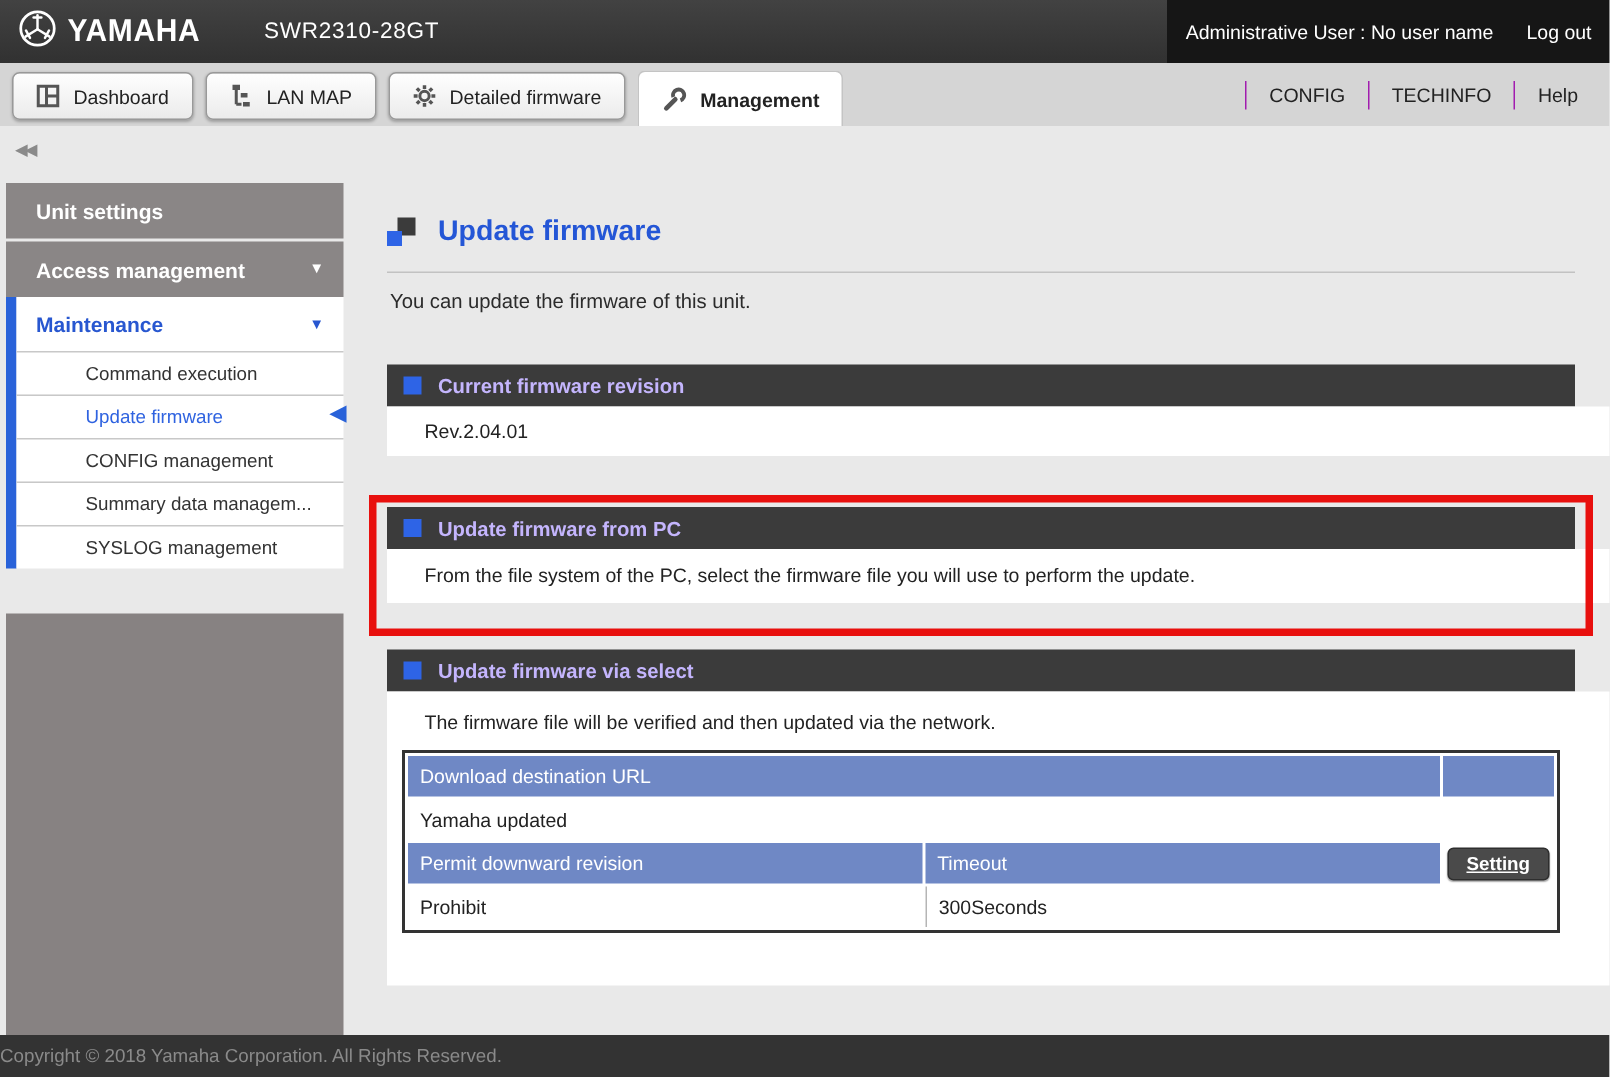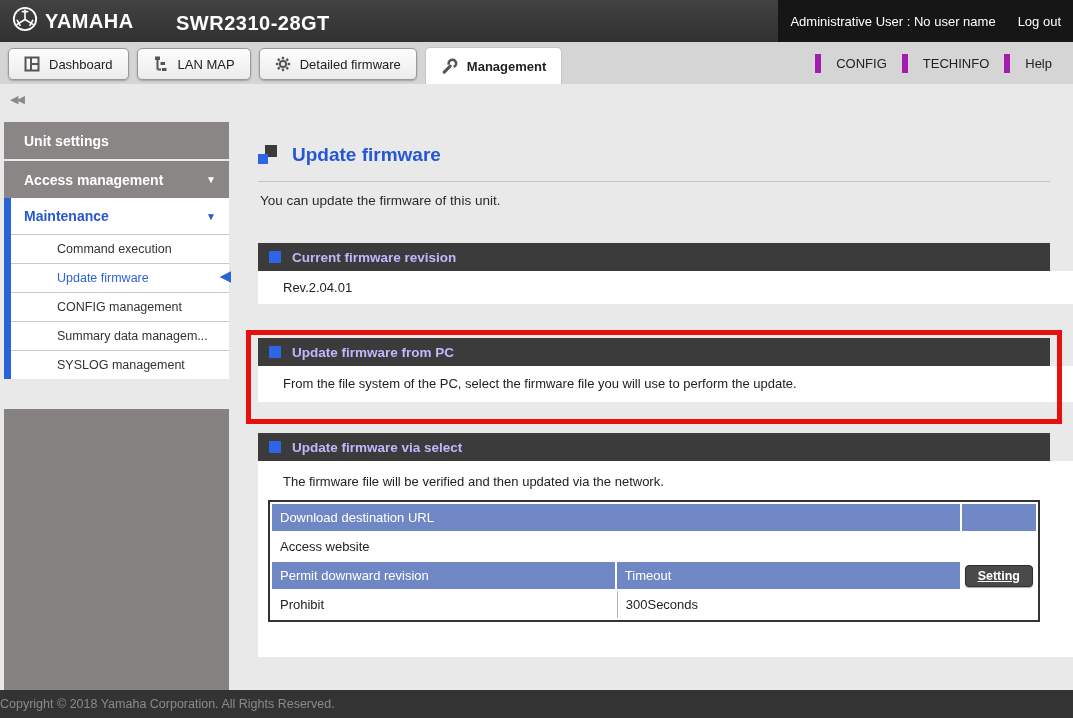--- a/index.html
+++ b/index.html
@@ -8,36 +8,36 @@
     position:relative; overflow:hidden;
     font-family:"Liberation Sans", sans-serif;
     background:#e9e9e9; -webkit-font-smoothing:antialiased;
   }
   
   .topbar { position:absolute; left:0; top:0; width:1073px; height:42px;
     background:linear-gradient(#424242,#313131); display:flex; align-items:center; }
   .brand { display:flex; align-items:center; gap:7px; margin-left:12px; }
   .brand-name { color:#fff; font-weight:bold; font-size:21px; letter-spacing:.5px;
     transform:scaleX(.95); transform-origin:left; }
-  .model { color:#fff; font-weight:bold; font-size:20px; position:absolute; left:176px; top:12px; letter-spacing:.5px;}
+  .model { color:#fff; font-weight:normal; font-size:15px; position:absolute; left:176px; top:12px; letter-spacing:.5px;}
   .user-area { position:absolute; right:0; top:0; width:295px; height:42px; background:#161616;
     display:flex; align-items:center; justify-content:flex-end; gap:22px; padding-right:12px; }
   .user-label { color:#fff; font-size:13px; }
   .logout { color:#fff; font-size:13px; cursor:pointer; }
   
   .tabbar { position:absolute; left:0; top:42px; width:1073px; height:42px; background:#d5d5d5; }
   .tabs { position:absolute; left:8px; top:0; height:42px; display:flex; gap:8px; align-items:flex-end; }
   .tab { display:flex; align-items:center; gap:9px; padding:0 15px; height:32px; margin-bottom:4px;
     background:linear-gradient(#fefefe,#ebebeb); border:1px solid #999; border-radius:5px;
     font-size:13px; color:#222; cursor:pointer; box-shadow:0 1px 2px rgba(0,0,0,.25); }
   .tab.active { height:37px; margin-bottom:0; background:#fff; border:1px solid #c4c4c4; border-bottom:none;
     border-radius:5px 5px 0 0; font-weight:bold; box-shadow:none; }
   .tab svg { display:block; }
   .utility { position:absolute; right:6px; top:0; height:42px; display:flex; align-items:center; }
-  .utility .ulink { font-size:13px; color:#222; padding:2px 15px; border-left:6px solid #a21caf; cursor:pointer; }
+  .utility .ulink { font-size:13px; color:#222; padding:2px 15px; border-left:1px solid #a21caf; cursor:pointer; }
   
   .collapse { position:absolute; left:10px; top:93px; color:#8a8a8a; font-size:11px;
     letter-spacing:-2px; cursor:pointer; }
   
   .side-header { position:absolute; left:4px; width:225px; height:37px; background:#8a8686;
     color:#fff; font-weight:bold; font-size:14px; display:flex; align-items:center;
     padding-left:20px; cursor:pointer; }
   .side-header .arrow { position:absolute; right:13px; font-size:10px; color:#fff; }
   .menu-open { position:absolute; left:4px; top:198px; width:225px; }
   .menu-strip { position:absolute; left:0; top:0; width:7px; height:100%; background:#2962d9; }
@@ -255,21 +255,21 @@
           <col style="width:344px">
           <col style="width:344px">
           <col>
         </colgroup>
       <tbody>
           <tr>
         <td class="hd" colspan="2">Download destination URL</td>
         <td class="hd"></td>
       </tr>
       <tr>
-        <td class="val" colspan="2">Access website</td>
+        <td class="val" colspan="2">Yamaha updated</td>
         <td></td>
       </tr>
       <tr>
         <td class="hd">Permit downward revision</td>
         <td class="hd">Timeout</td>
         <td class="act">
           <button class="btn">Setting</button>
         </td>
       </tr>
       <tr>

